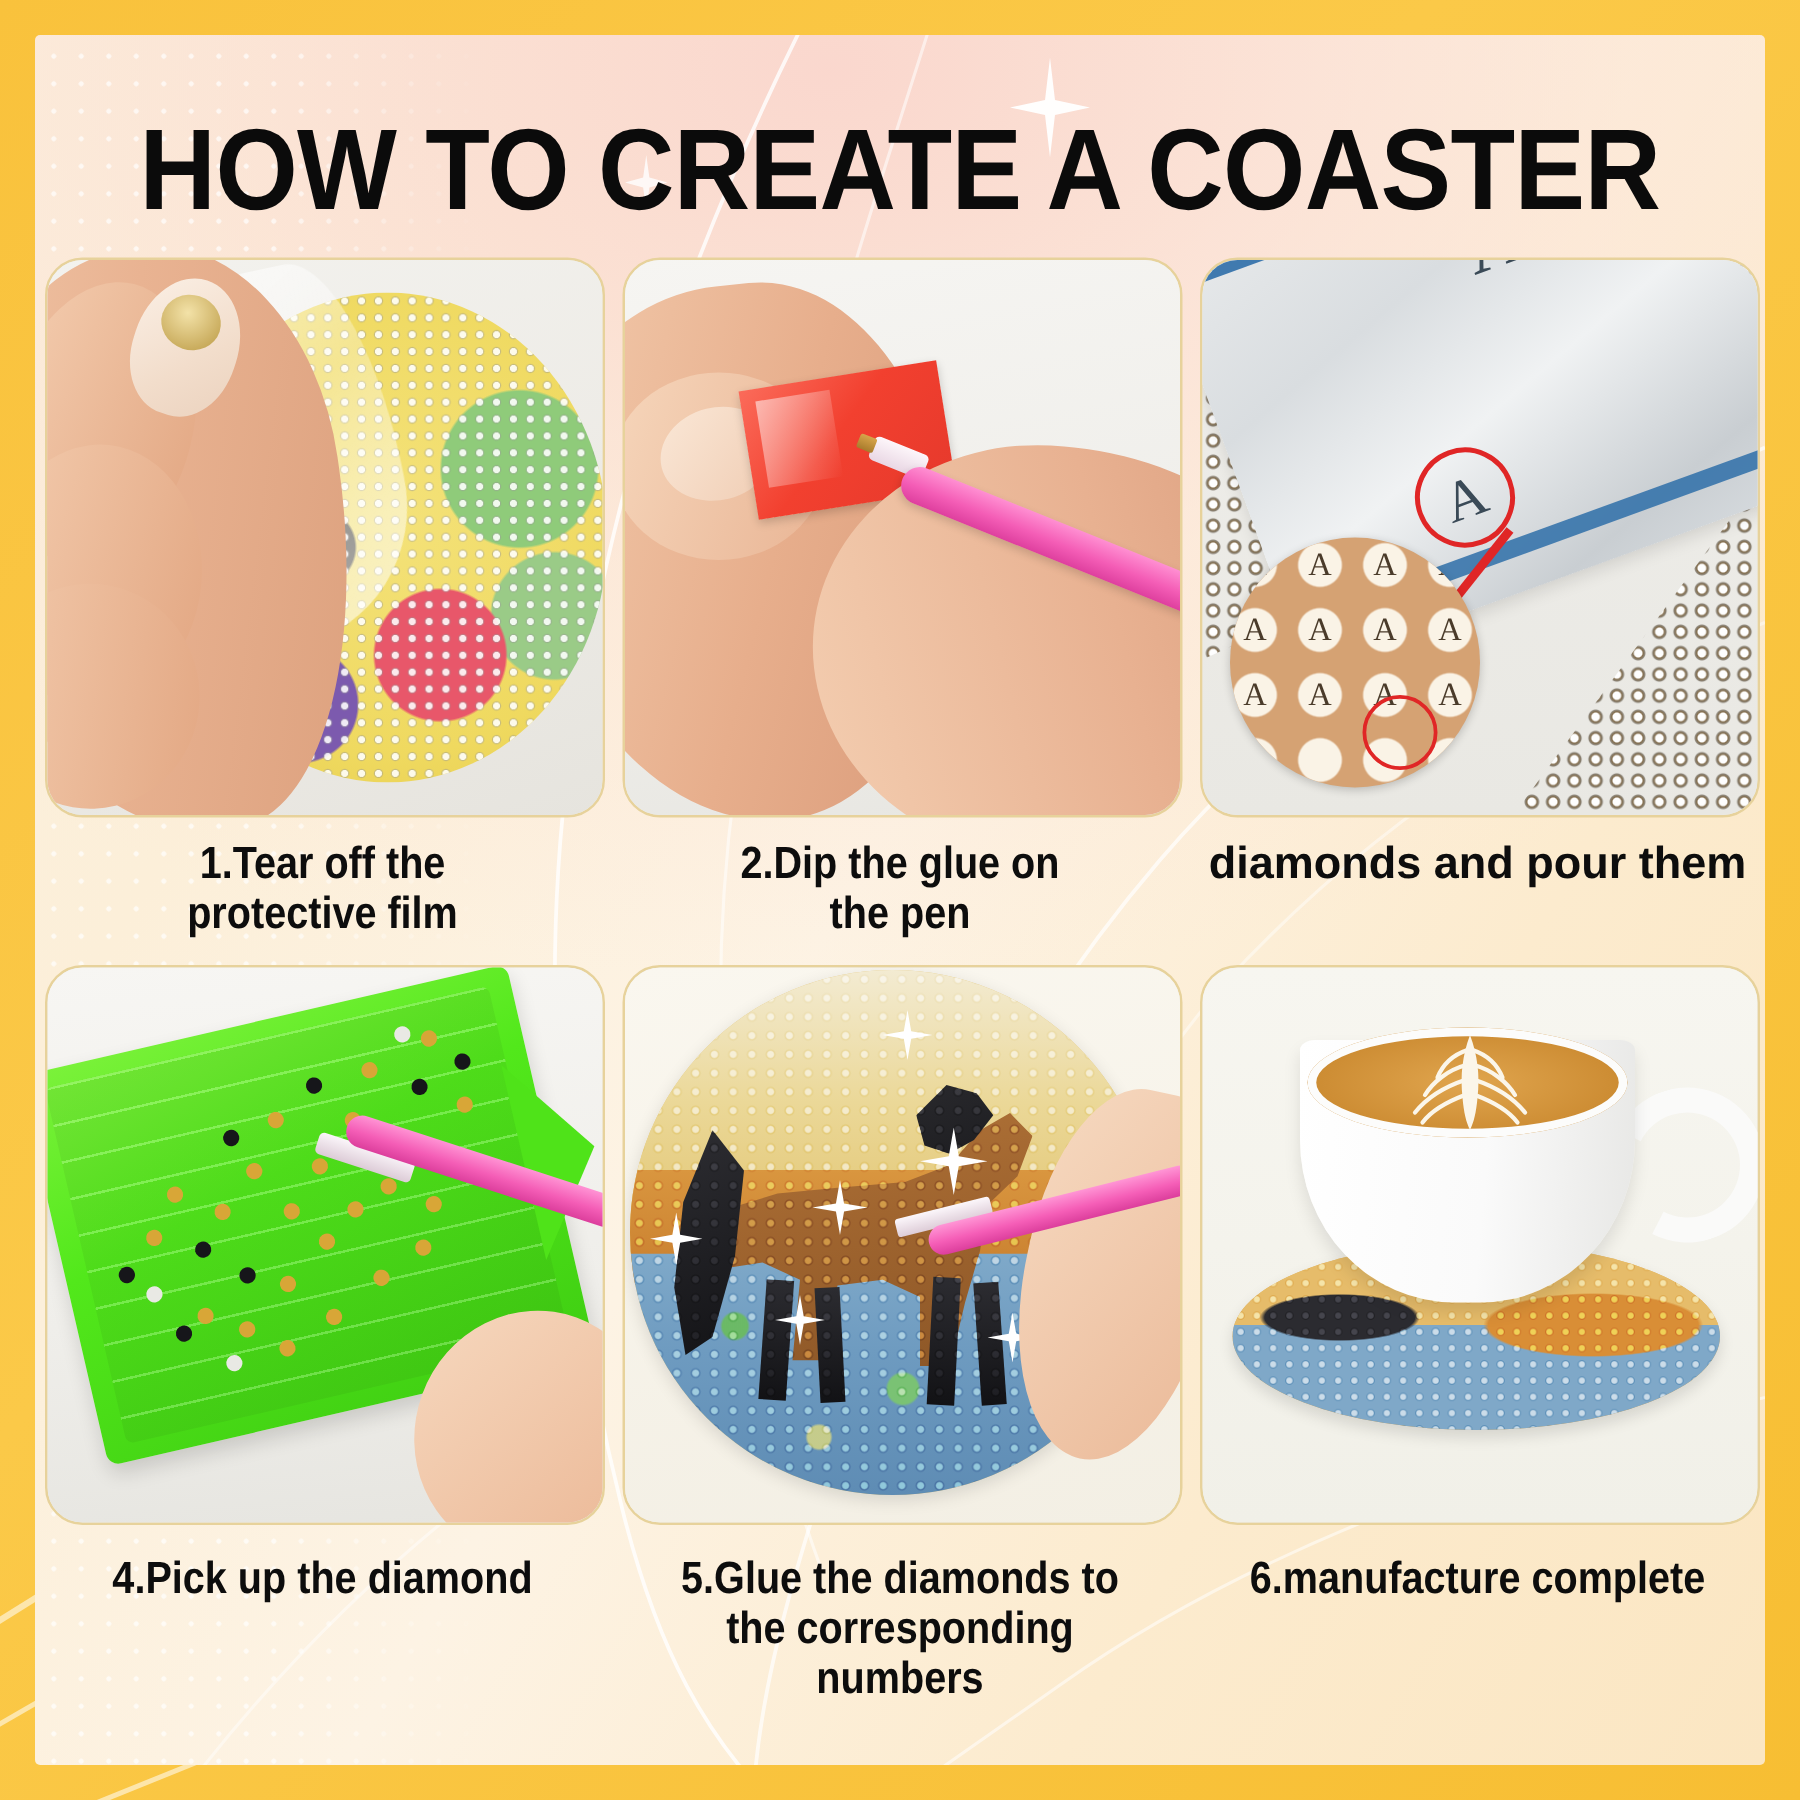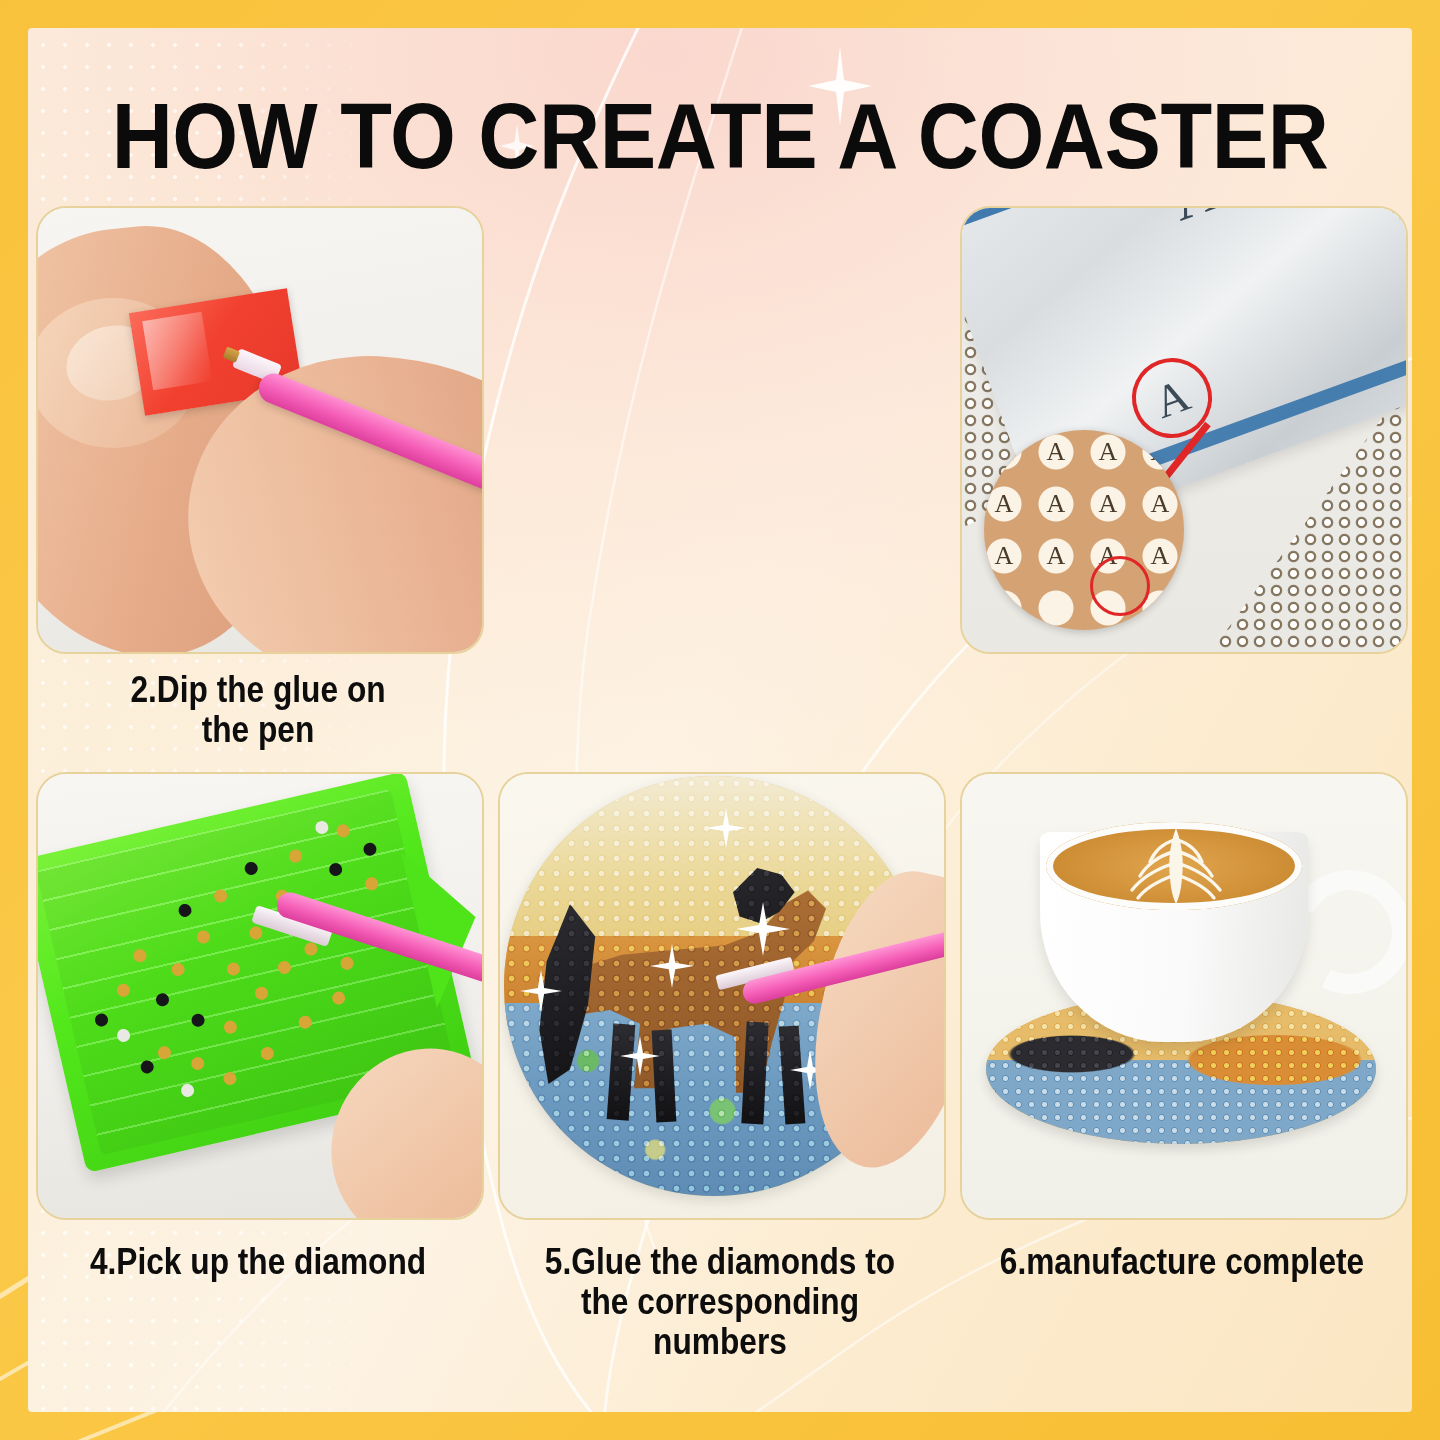--- a/index.html
+++ b/index.html
@@ -353,20 +353,40 @@
     <svg class="sparkle" style="left:472px;top:96px;width:34px;height:44px;" viewBox="0 0 34 44">
       <path d="M17 0 L19.5 18 L34 22 L19.5 26 L17 44 L14.5 26 L0 22 L14.5 18 Z" fill="rgba(255,255,255,.8)"></path>
     </svg>
 
     <div class="title">HOW TO CREATE A COASTER</div>
 
     <div class="grid">
 
       <div class="row">
 
+        <div class="cell">
+          <div class="photo">
+            <div class="ph p1">
+              <div class="canvas">
+                <div class="beads"></div>
+              </div>
+              <div class="film"></div>
+              <div class="hand">
+                <div class="f1"></div>
+                  <div class="f2"></div>
+                  <div class="f3"></div>
+                <div class="nail"></div>
+              </div>
+            </div>
+          </div>
+          <div class="cap condensed">
+            <div>1.Tear off the</div>
+            <div>protective film</div>
+          </div>
+        </div>
 
         <div class="cell">
           <div class="photo">
             <div class="ph p2">
               <div class="handL"></div>
               <div class="thumb"></div>
               <div class="thumbnail"></div>
               <div class="glue"></div>
               <div class="handR"></div>
               <div class="pentip"></div>
@@ -408,20 +428,21 @@
                   <span>A</span>
                   <span>A</span>
                   <span>A</span>
                   <span>A</span>
                 </div>
                 <div class="hilite"></div>
               </div>
             </div>
           </div>
           <div class="cap">
+            <div>diamonds and pour them</div>
           </div>
         </div>
       </div>
 
       <div class="row row2">
 
         <div class="cell">
           <div class="photo">
             <div class="ph p4">
               <div class="tray">

